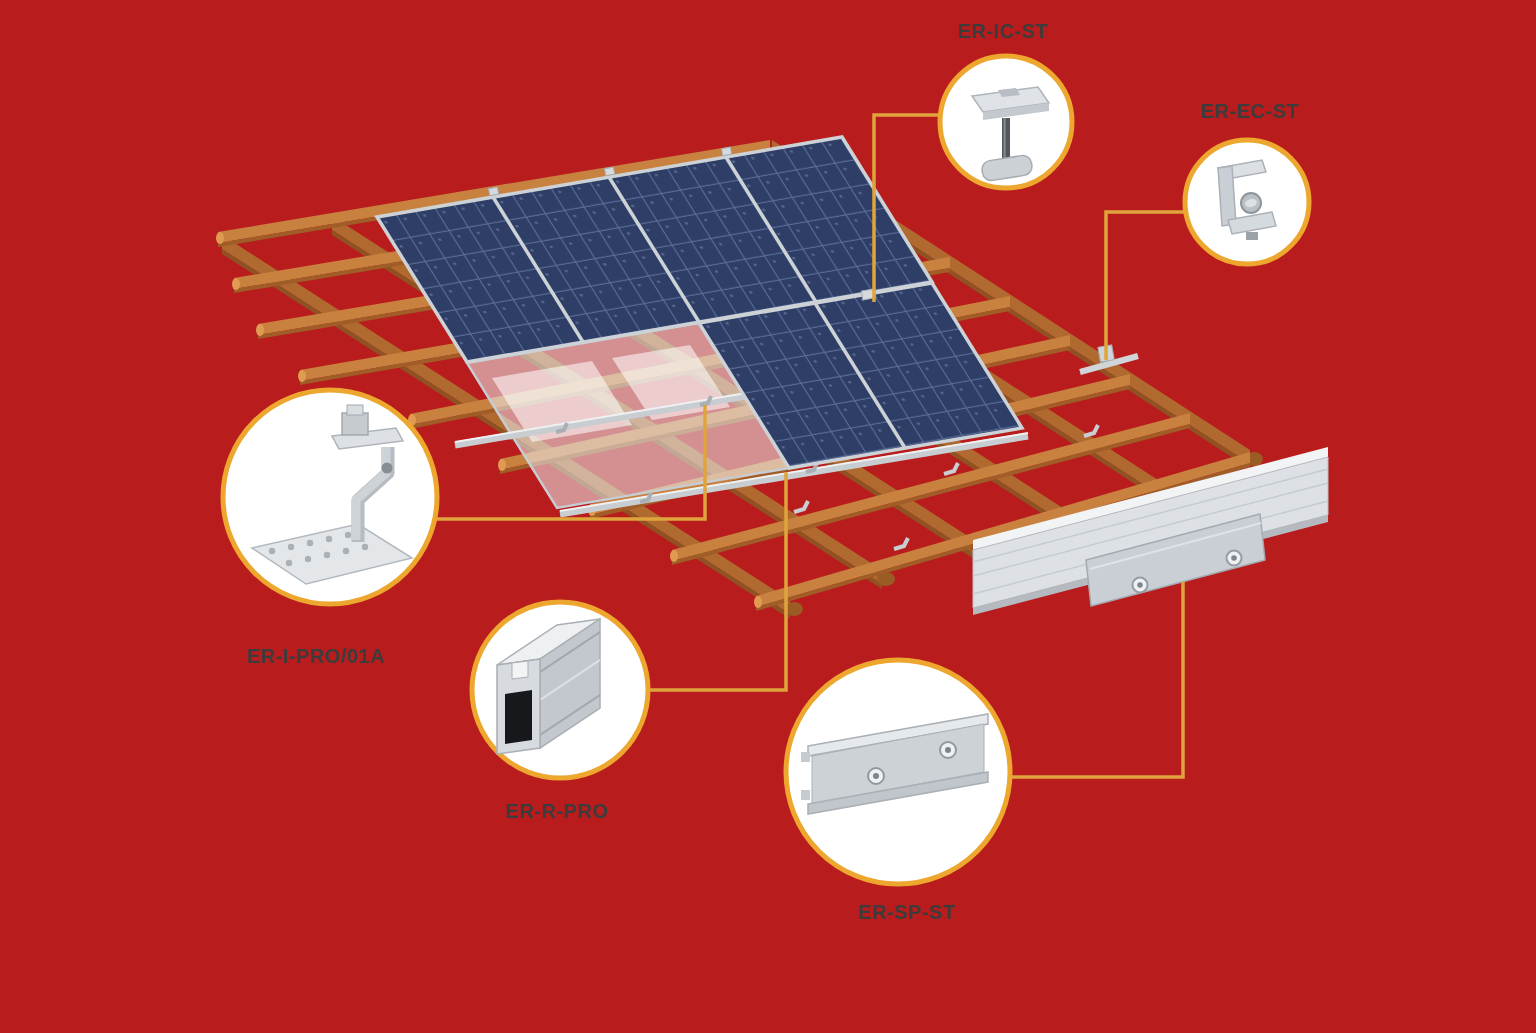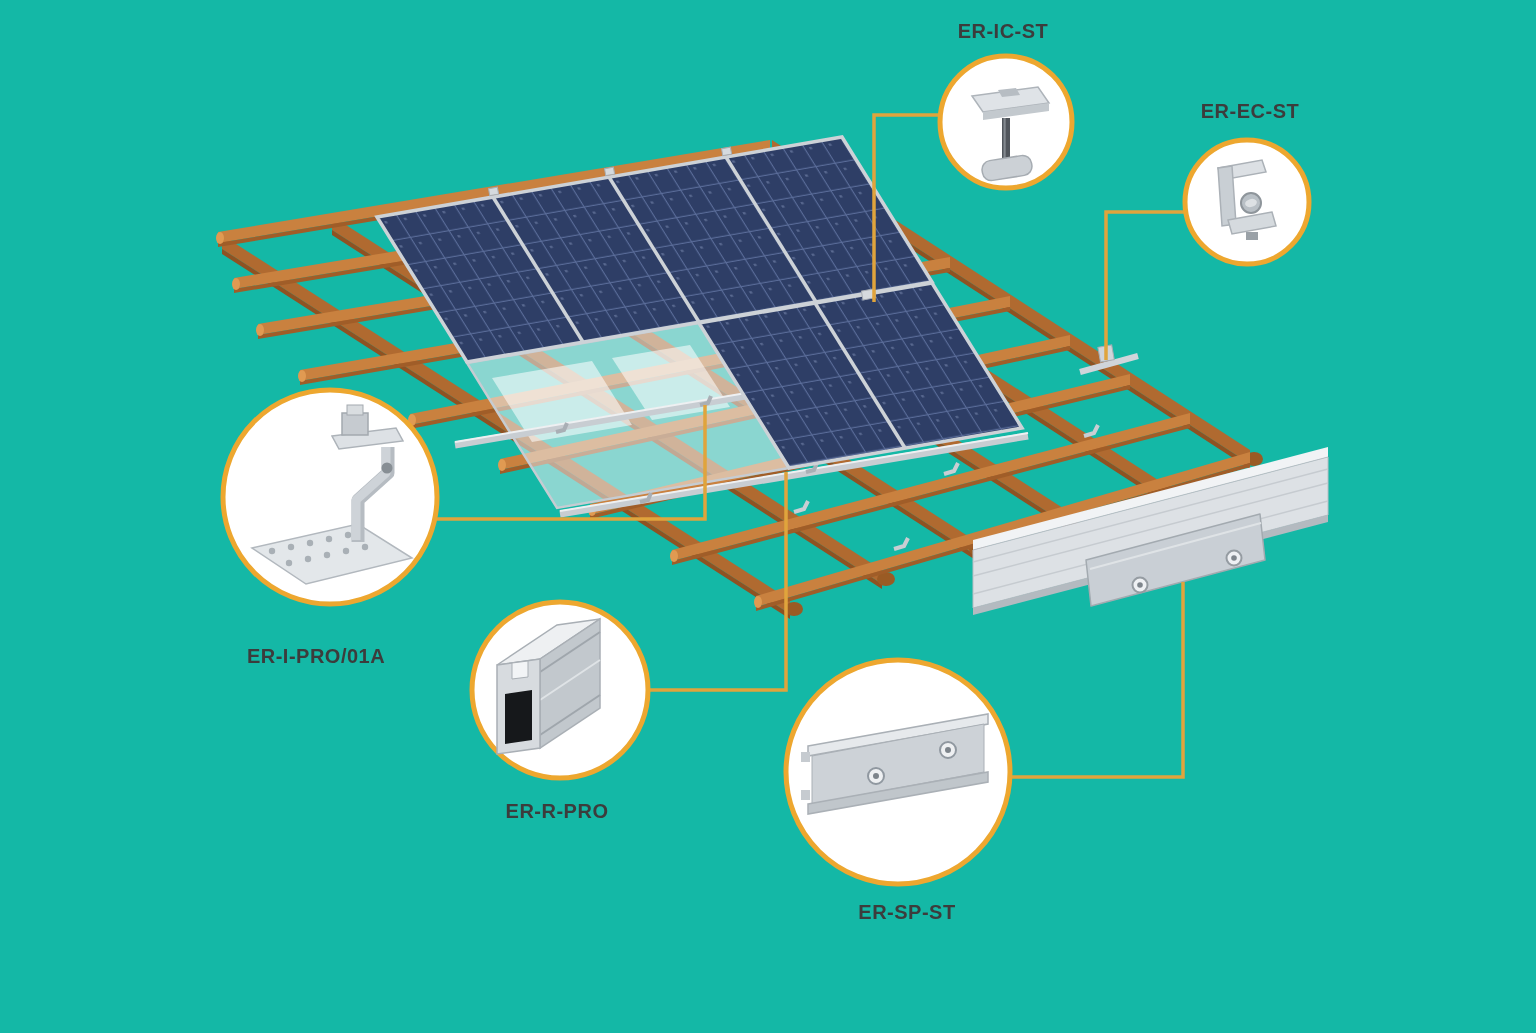--- a/index.html
+++ b/index.html
@@ -1,16 +1,16 @@
 <!DOCTYPE html>
 <html><head>
 <meta charset="utf-8">
 <style>
   html,body{margin:0;padding:0;background:#ffffff;}
-  .stage{position:relative;width:1536px;height:1033px;background:#14b8a6;overflow:hidden;
+  .stage{position:relative;width:1536px;height:1033px;background:#b91c1c;overflow:hidden;
          font-family:"Liberation Sans", sans-serif;}
   svg{display:block}
   text.callout-label{font-family:"Liberation Sans", sans-serif;font-weight:700;font-size:20px;
        fill:#3c3c3c;letter-spacing:.5px;text-anchor:middle;}
 </style>
 </head>
 <body>
 
 <div class="stage">
 <svg width="1536" height="1033" viewBox="0 0 1536 1033">

